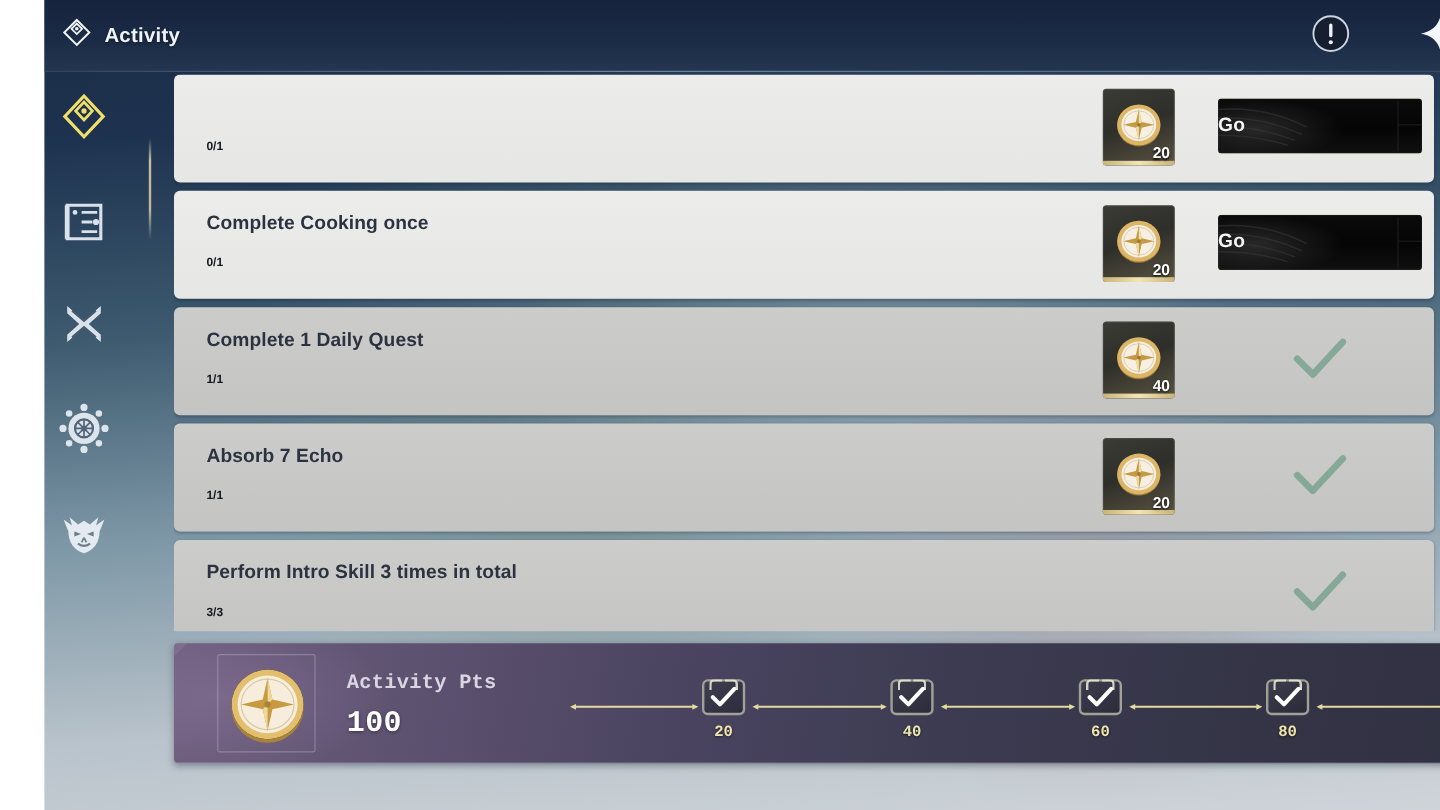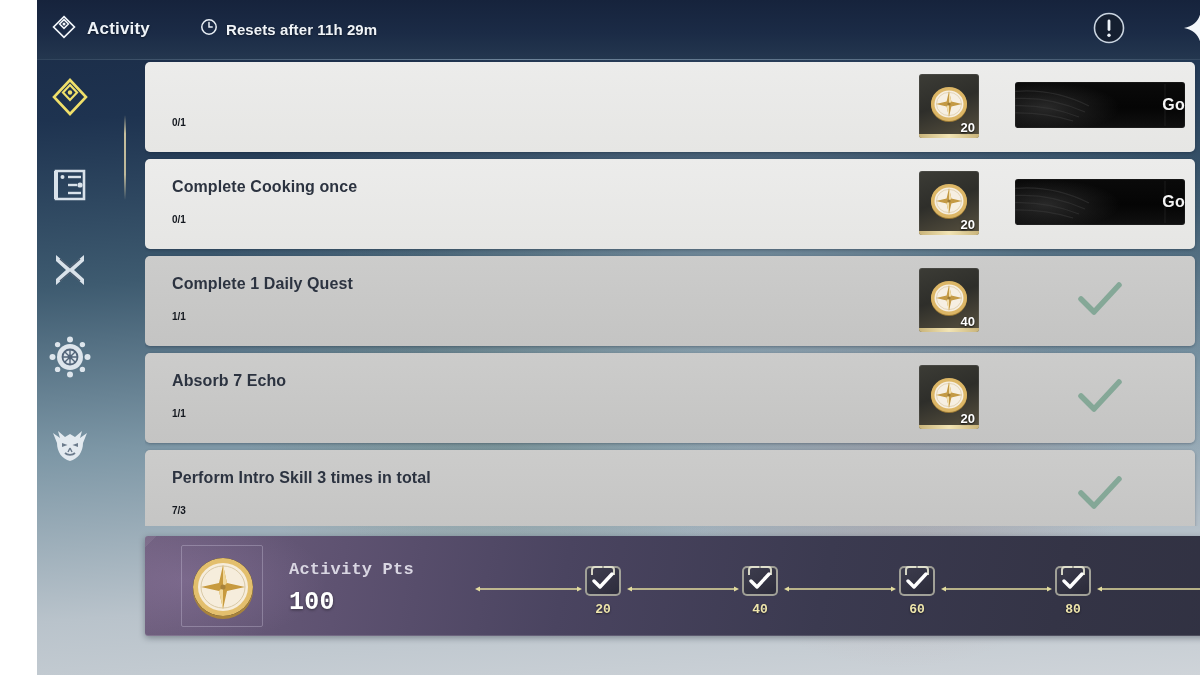--- a/index.html
+++ b/index.html
@@ -191,21 +191,21 @@
   .go-btn {
     position: absolute;
     right: 10px; top: 20px;
     width: 170px; height: 46px;
     background:
       radial-gradient(ellipse 120px 40px at 18% 55%, rgba(70,70,70,0.55) 0%, rgba(20,20,20,0) 62%),
       linear-gradient(180deg, #0a0a0a 0%, #050505 55%, #101010 100%);
     border-radius: 3px;
     display: flex;
     align-items: center;
-    justify-content: flex-end;
+    justify-content: flex-start;
     cursor: pointer;
     overflow: hidden;
     box-shadow: inset 0 0 0 1px rgba(255,255,255,0.05);
   }
   .go-label {
     position: relative;
     color: #f4f4f4;
     font-size: 16px;
     font-weight: 700;
     letter-spacing: .3px;
@@ -352,29 +352,20 @@
       <span>
         <svg width="26" height="26" viewBox="0 0 26 26">
           <path d="M13 2.6 L23.4 13 L13 23.4 L2.6 13 Z" fill="none" stroke="#f2f6fa" stroke-width="1.7"></path>
           <path d="M13 5.6 L17.4 10 L13 14.4 L8.6 10 Z" fill="none" stroke="#f2f6fa" stroke-width="1.5"></path>
           <circle cx="13" cy="10" r="1.5" fill="#f2f6fa"></circle>
         </svg>
       </span>
       <span class="hdr-title-text">Activity</span>
     </div>
 
-    <div class="hdr-timer-wrap">
-      <span>
-        <svg width="18" height="18" viewBox="0 0 18 18">
-          <circle cx="9" cy="9" r="7.2" fill="none" stroke="#eaf0f6" stroke-width="1.5"></circle>
-          <path d="M9 4.6 L9 9 L12.2 9" fill="none" stroke="#eaf0f6" stroke-width="1.5" stroke-linecap="round"></path>
-        </svg>
-      </span>
-      <span class="hdr-timer-text">Resets after 11h 29m</span>
-    </div>
 
     <div class="hdr-btn" id="info-btn">
       <span>
         <svg width="34" height="34" viewBox="0 0 34 34">
           <circle cx="17" cy="17" r="14.5" fill="#151f30" stroke="#c9d4e0" stroke-width="1.6"></circle>
           <rect x="15.6" y="8.5" width="2.8" height="11.5" rx="1.4" fill="#eef3f8"></rect>
           <circle cx="17" cy="24.2" r="1.7" fill="#eef3f8"></circle>
         </svg>
       </span>
     </div>
@@ -564,21 +555,21 @@
           <div class="reward-count">20</div>
         </div>
         <div class="claim-check">
           <svg width="58" height="44" viewBox="0 0 58 44">
             <path d="M10 22 L23 35 L48 8" fill="none" stroke="#7ba391" stroke-width="5.5" stroke-linecap="round" stroke-linejoin="round" opacity=".88"></path>
           </svg>
         </div>
       </div>
       <div class="task-row state-claimed">
         <div class="task-title">Perform Intro Skill 3 times in total</div>
-        <div class="task-progress">7/3</div>
+        <div class="task-progress">3/3</div>
         <div class="claim-check">
           <svg width="58" height="44" viewBox="0 0 58 44">
             <path d="M10 22 L23 35 L48 8" fill="none" stroke="#7ba391" stroke-width="5.5" stroke-linecap="round" stroke-linejoin="round" opacity=".88"></path>
           </svg>
         </div>
       </div>
     </div>
 
   <div id="scroll-track">
     <div id="scroll-thumb"></div>

